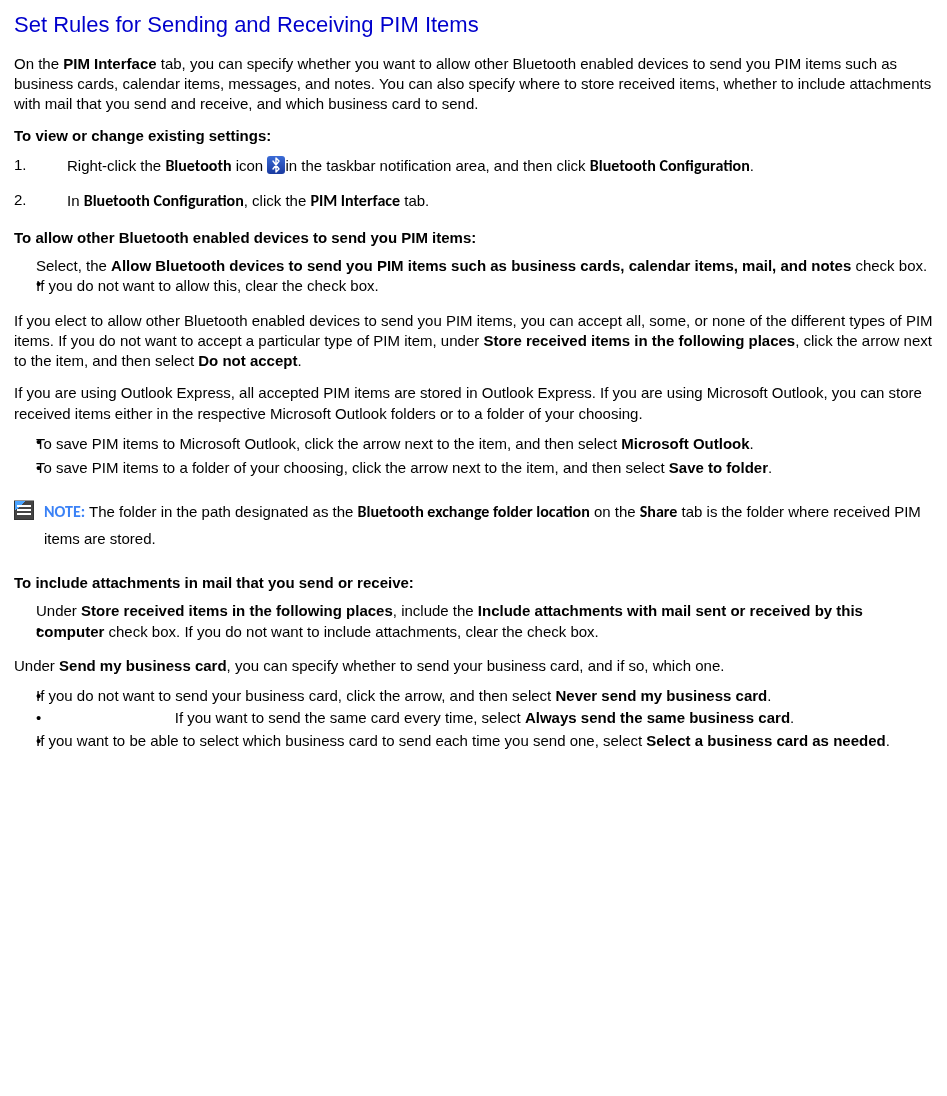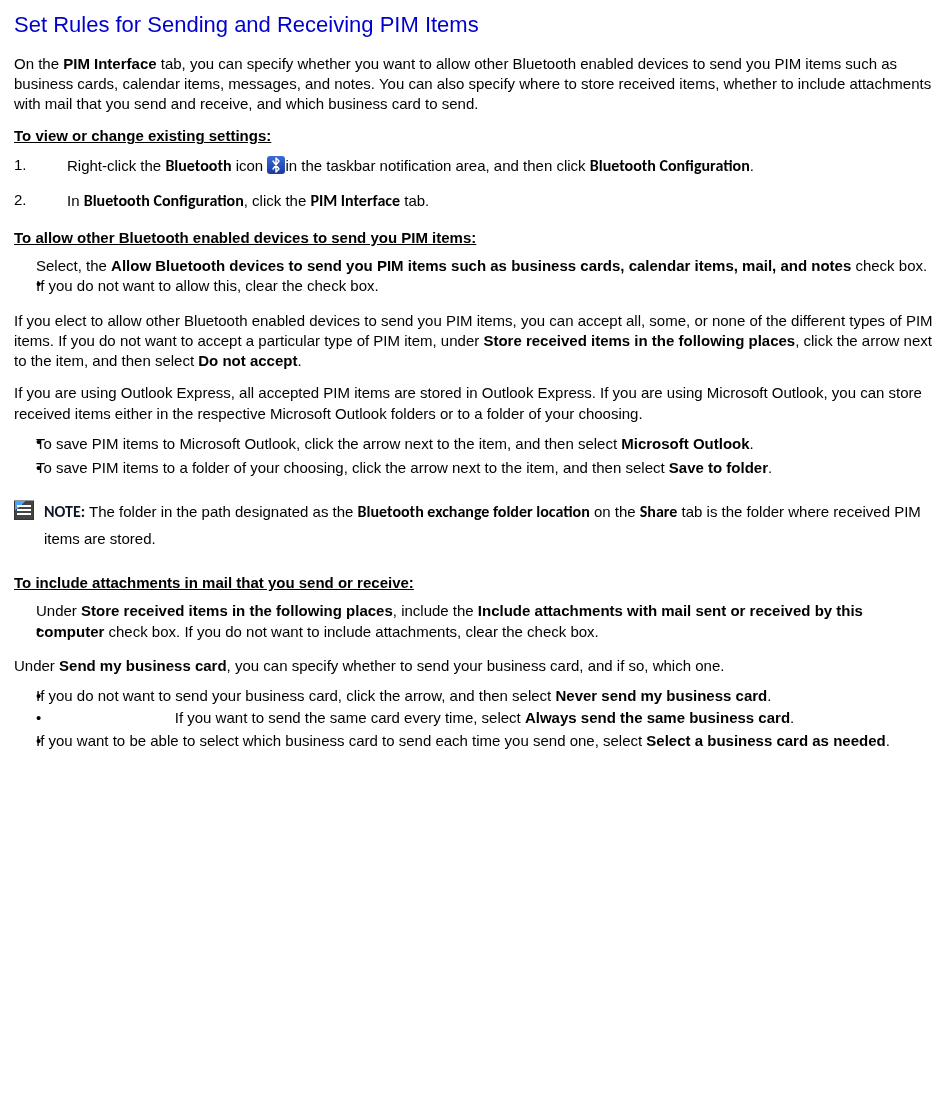--- a/index.html
+++ b/index.html
@@ -12,21 +12,21 @@
     line-height: 1.35;
   }
   h1.title {
     color: #0000CC;
     font-size: 22px;
     font-weight: normal;
     margin: 0 0 14px 0;
   }
   p { margin: 0 0 12px 0; }
   .bold { font-weight: bold; }
-  .sec-heading { font-weight: bold; margin: 6px 0 8px 0; text-decoration: underline; }
+  .sec-heading { font-weight: bold; margin: 6px 0 8px 0; }
   .ol { margin: 0; padding: 0; }
   .ol-row { display: flex; margin-bottom: 14px; }
   .ol-num { width: 18px; flex: none; }
   .ol-body { flex: 1; margin-left: 35px; }
   .bullet-row { display: flex; margin-bottom: 0; }
   .bullet-mark { width: 24px; flex: none; display:flex; align-items:flex-end; padding-bottom:2px; }
   .bullet-body { flex: 1; }
   .indent-block { padding-left: 22px; margin-bottom: 14px; }
   .ui-term { font-family: Calibri, Arial, sans-serif; font-weight: bold; font-size: 16px; }
   .bt-icon {
@@ -54,21 +54,21 @@
     clip-path: polygon(0 0,100% 0,100% 100%,0 100%);
     border:1px solid #333;
   }
   .note-icon::after{
     content:"";
     position:absolute;
     left:3px; top:5px; right:3px; height:2px;
     background:#fff;
     box-shadow: 0 4px 0 #fff, 0 8px 0 #fff;
   }
-  .note-label { color:#0f172a; font-family: Calibri, Arial, sans-serif; font-weight:bold; font-size:16px; }
+  .note-label { color:#3b82f6; font-family: Calibri, Arial, sans-serif; font-weight:bold; font-size:16px; }
   .note-body { flex:1; line-height:1.7; }
 </style>
 </head>
 <body>
 
 <h1 class="title">Set Rules for Sending and Receiving PIM Items</h1>
 
 <p>
   <span>On the </span><span class="bold">PIM Interface</span><span> tab, you can specify whether you want to allow other Bluetooth enabled devices to send you PIM items such as business cards, calendar items, messages, and notes. You can also specify where to store received items, whether to include attachments with mail that you send and receive, and which business card to send.</span>
 </p>

